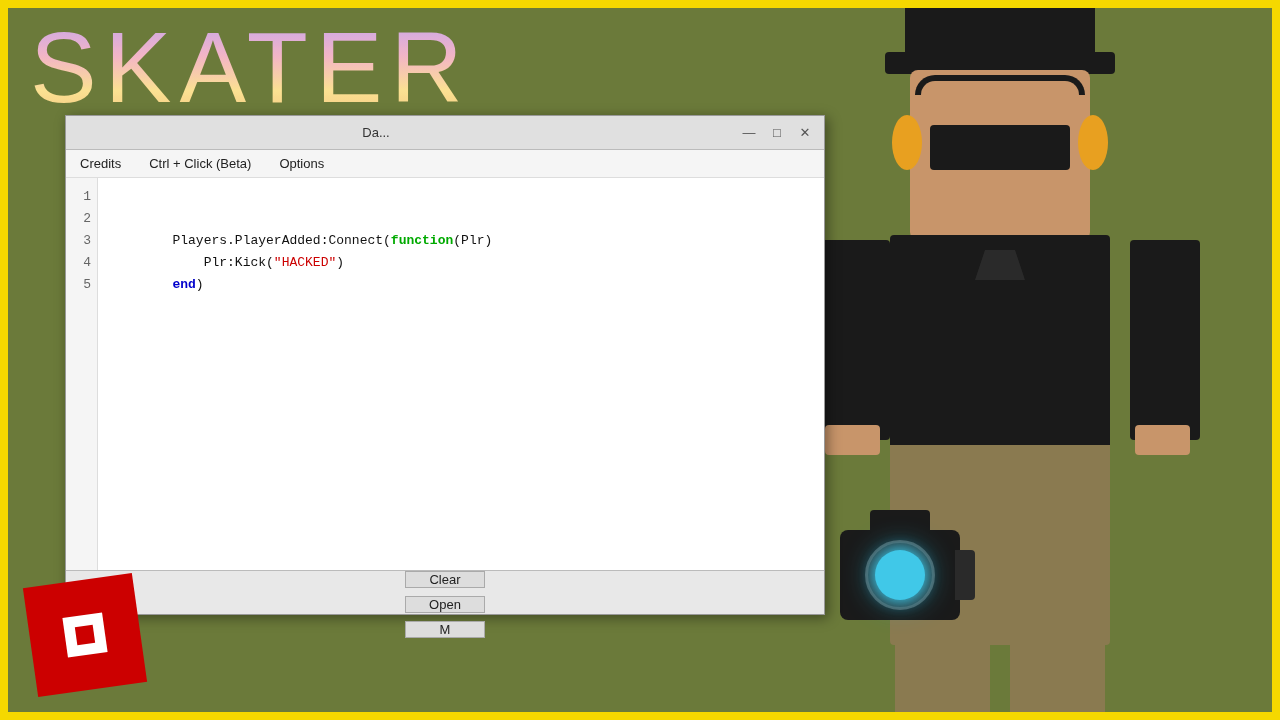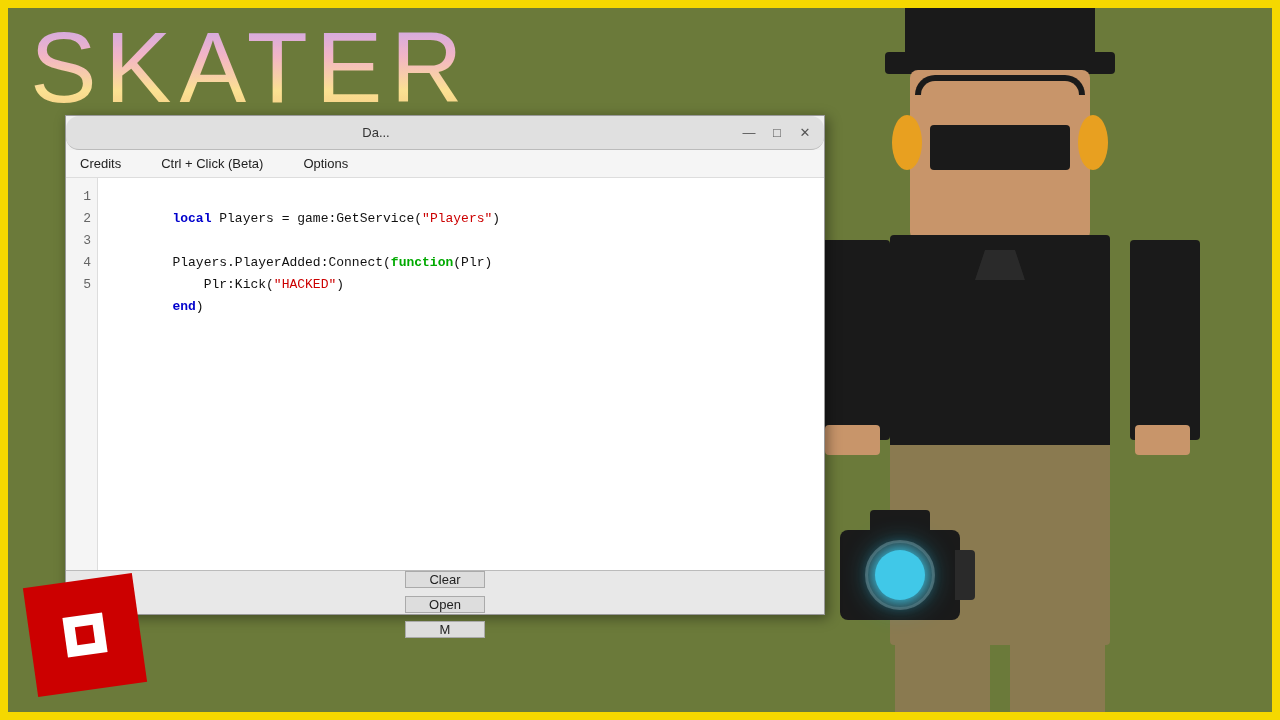--- a/index.html
+++ b/index.html
@@ -93,21 +93,20 @@
 
     
     .title-bar {
       background: #e0e0e0;
       height: 34px;
       display: flex;
       align-items: center;
       justify-content: space-between;
       padding: 0 8px;
       border-bottom: 1px solid #bbb;
-      border-radius: 13px;
     }
     .title-bar-text {
       font-size: 13px;
       color: #333;
       flex: 1;
       text-align: center;
       margin-right: 60px;
     }
     .window-controls {
       display: flex;
@@ -127,21 +126,21 @@
       color: #555;
     }
 
     
     .menu-bar {
       background: #f5f5f5;
       height: 28px;
       display: flex;
       align-items: center;
       padding: 0 8px;
-      gap: 28px;
+      gap: 16px;
       border-bottom: 1px solid #ddd;
     }
     .menu-item {
       font-size: 13px;
       color: #222;
       cursor: pointer;
       padding: 2px 6px;
     }
 
     
@@ -474,23 +473,20 @@
 
   <div class="code-area">
     <div class="line-numbers">
       <div class="line-num">1</div>
       <div class="line-num">2</div>
       <div class="line-num">3</div>
       <div class="line-num">4</div>
       <div class="line-num">5</div>
     </div>
     <div class="code-content">
-      <div class="code-line">
-        <span class="kw-local">local</span><span class="normal"> Players = game:GetService(</span><span class="str-red">"Players"</span><span class="normal">)</span>
-      </div>
       <div class="code-line">&nbsp;</div>
       <div class="code-line">
         <span class="normal">Players.PlayerAdded:Connect(</span><span class="kw-function">function</span><span class="normal">(Plr)</span>
       </div>
       <div class="code-line">
         <span class="normal">    Plr:Kick(</span><span class="str-red">"HACKED"</span><span class="normal">)</span>
       </div>
       <div class="code-line">
         <span class="kw-end">end</span><span class="normal">)</span>
       </div>

